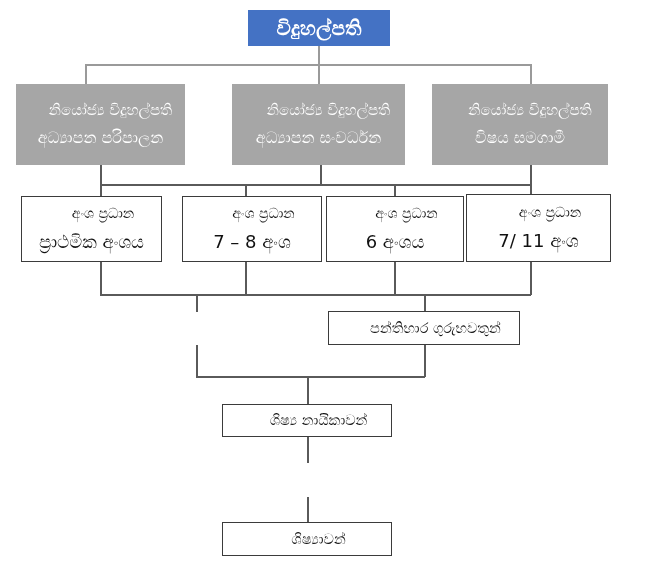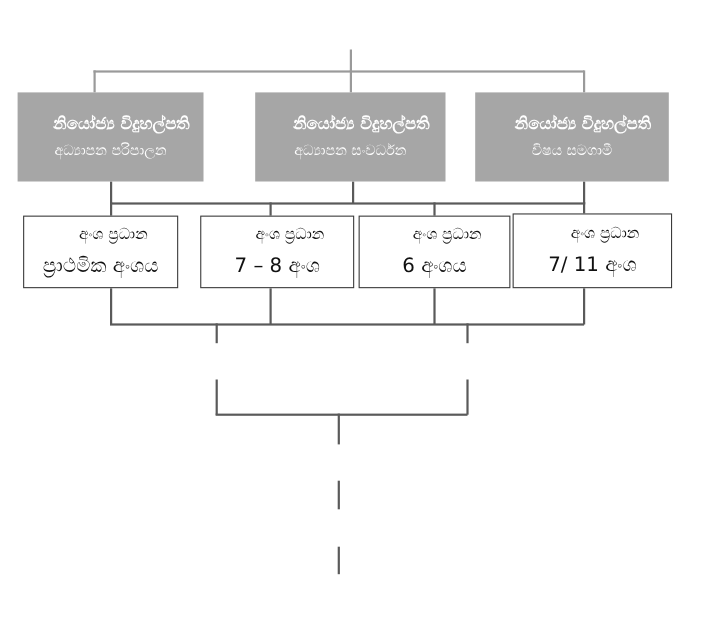--- a/index.html
+++ b/index.html
@@ -53,26 +53,26 @@
   }
 
   
   .node-gray {
     background: #a6a6a6;
     border: none;
     color: #ffffff;
   }
   .node-gray .title {
     font-size: 15px;
-    font-weight: 700;
+    font-weight: 400;
     margin-bottom: 9px;
     margin-left: 20px;
   }
   .node-gray .subtitle {
-    font-size: 13px;
+    font-size: 16px;
     font-weight: 400;
   }
 
   
   .node-white {
     background: #ffffff;
     border: 1.6px solid #3b3b3b;
     color: #111111;
   }
   .node-white .title {
@@ -135,20 +135,23 @@
 
   <div class="conn conn-v" style="left:196px; top:345px; height:32px;"></div>
   <div class="conn conn-v" style="left:424px; top:345px; height:32px;"></div>
   <div class="conn conn-h" style="left:196px; top:376px; width:229px;"></div>
   <div class="conn conn-v" style="left:307px; top:376px; height:28px;"></div>
 
   <div class="conn conn-v" style="left:307px; top:437px; height:26px;"></div>
 
   <div class="conn conn-v" style="left:307px; top:497px; height:25px;"></div>
 
+  <div class="node node-root" style="left:248px; top:10px; width:142px; height:36px;">
+    <span class="title">විදුහල්පති</span>
+  </div>
 
   <div class="node node-gray" style="left:16px; top:84px; width:169px; height:81px;">
     <span class="title">නියෝජ්‍ය විදුහල්පති</span>
     <span class="subtitle">අධ්‍යාපන පරිපාලන</span>
   </div>
 
   <div class="node node-gray" style="left:232px; top:84px; width:173px; height:81px;">
     <span class="title">නියෝජ්‍ය විදුහල්පති</span>
     <span class="subtitle">අධ්‍යාපන සංවර්ධන</span>
   </div>
@@ -172,17 +175,26 @@
     <span class="title">අංශ ප්‍රධාන</span>
     <span class="subtitle">6 අංශය</span>
   </div>
 
   <div class="node node-white" style="left:466px; top:194px; width:145px; height:68px;">
     <span class="title">අංශ ප්‍රධාන</span>
     <span class="subtitle">7/ 11 අංශ</span>
   </div>
 
 
-
-
-
+  <div class="node node-white node-single" style="left:328px; top:311px; width:192px; height:34px;">
+    <span class="title">පන්තිභාර ගුරුභවතුන්</span>
+  </div>
+
+  <div class="node node-white node-single" style="left:222px; top:404px; width:170px; height:33px;">
+    <span class="title">ශිෂ්‍ය නායිකාවන්</span>
+  </div>
+
+
+  <div class="node node-white node-single" style="left:222px; top:522px; width:170px; height:34px;">
+    <span class="title">ශිෂ්‍යාවන්</span>
+  </div>
 
 </div>
 
 </body></html>

